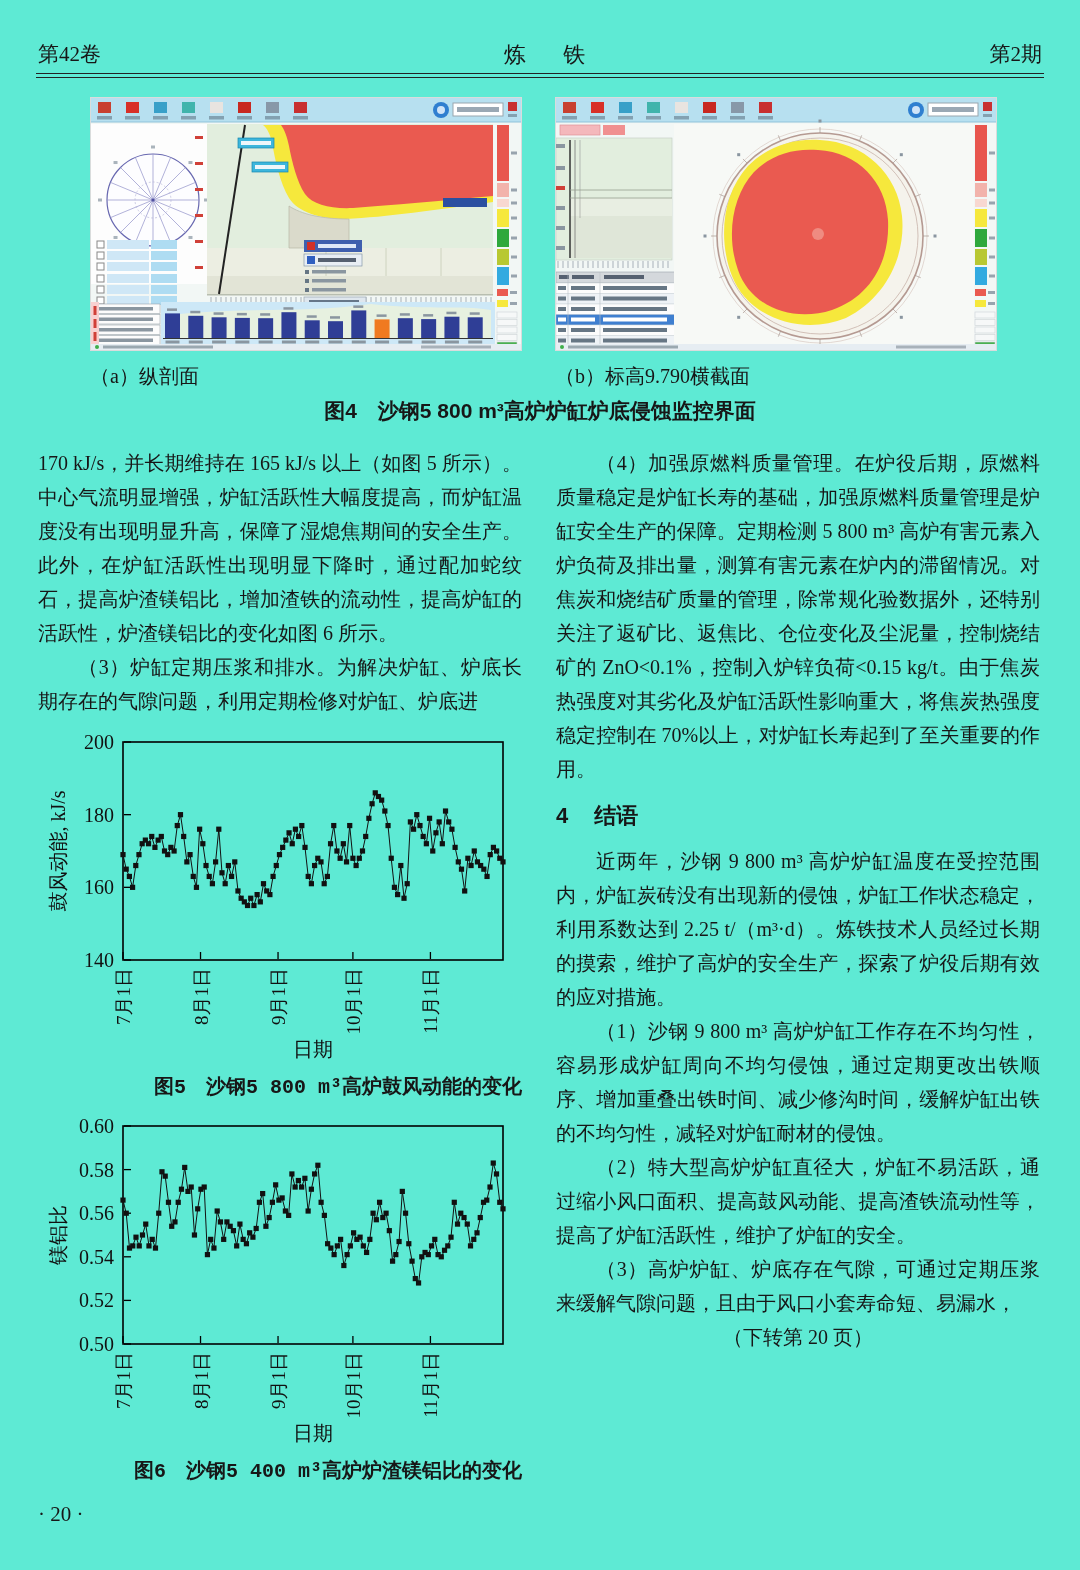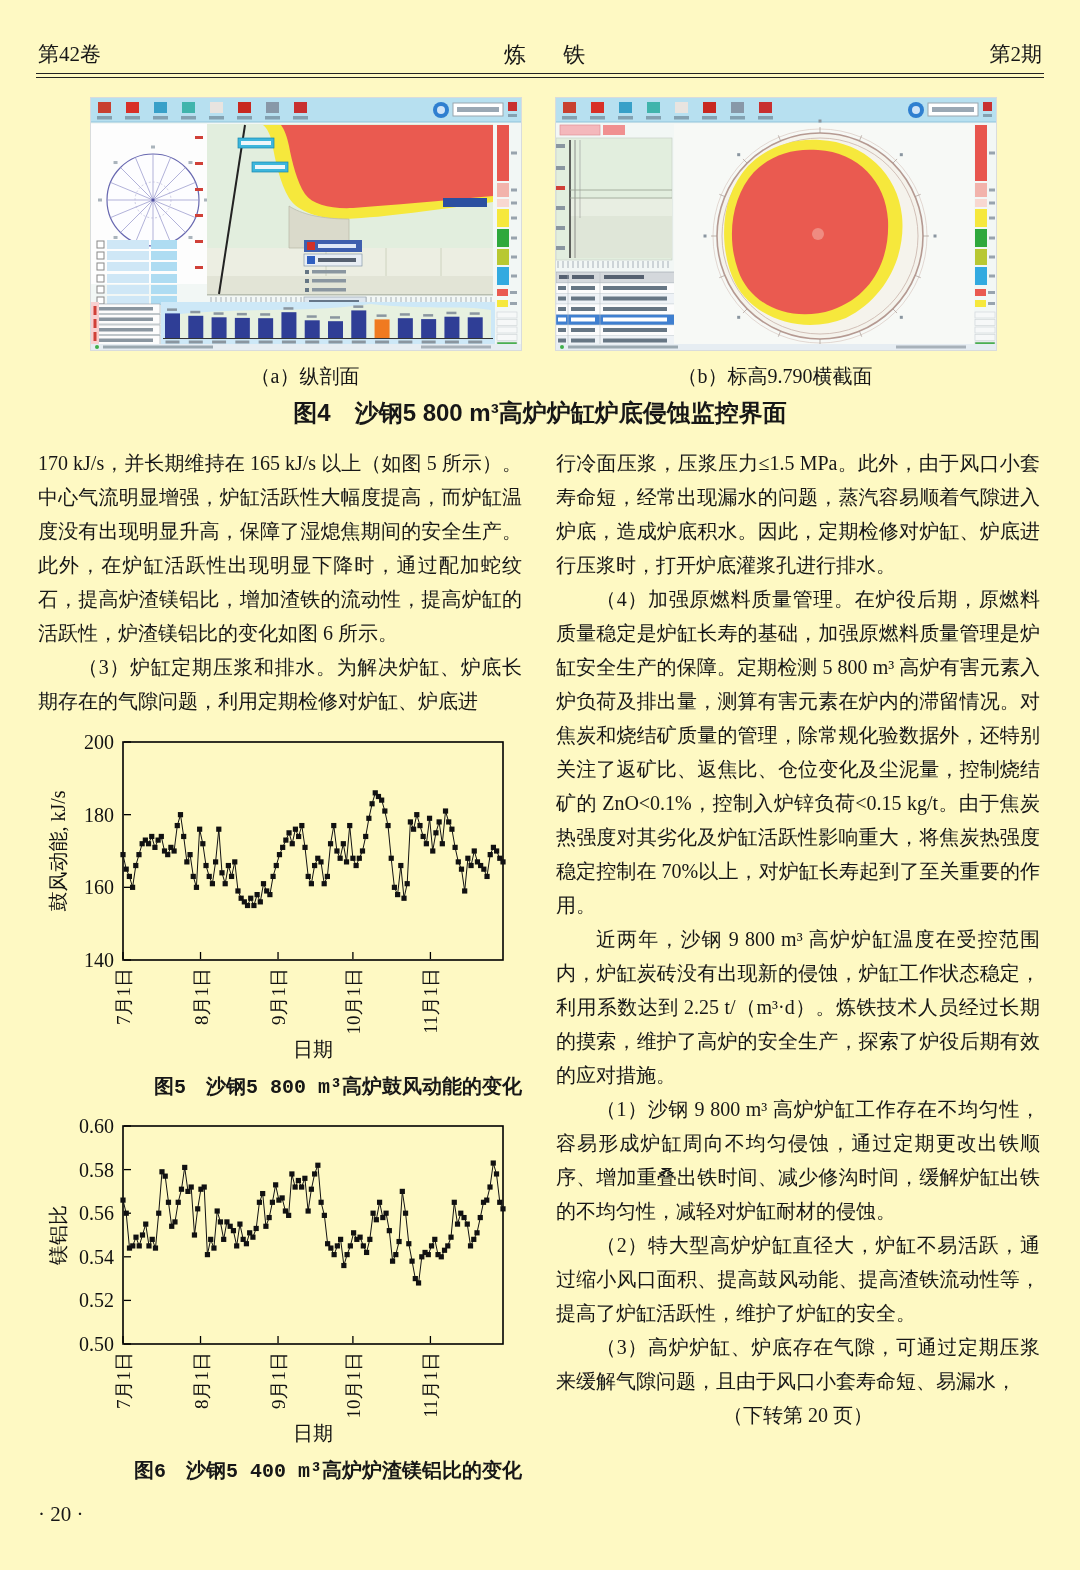--- a/index.html
+++ b/index.html
@@ -1,32 +1,32 @@
 <!DOCTYPE html>
 <html><head>
 <meta charset="utf-8">
 <style>
   html,body{margin:0;padding:0;background:#e9e9e9;}
-  .page{position:relative;width:1080px;height:1570px;background:#fef9c3;margin:0 auto;
+  .page{position:relative;width:1080px;height:1570px;background:#5eead4;margin:0 auto;
         font-family:"Liberation Serif",serif;color:#171717;overflow:hidden;}
   
   .hdr-l{position:absolute;top:40px;left:38px;font-size:21px;}
   .hdr-c{position:absolute;top:40px;left:0;right:0;text-align:center;font-size:22px;letter-spacing:16px;text-indent:16px;padding-left:9px;}
   .hdr-r{position:absolute;top:40px;right:38px;font-size:21px;}
   .hdr-rule{position:absolute;top:73px;left:36px;right:36px;height:3px;
             border-top:1.6px solid #222;border-bottom:1.6px solid #222;}
   
   .panel{position:absolute;border:1px solid #d9dcdc;background:#f2f7f5;}
   #panelA{top:97px;left:90px;}
   #panelB{top:97px;left:555px;}
-  .capab{position:absolute;top:363px;font-size:20px;text-align:center;}
+  .capab{position:absolute;top:363px;font-size:20px;text-align:left;}
   #capA{left:90px;width:430px;}
   #capB{left:555px;width:440px;}
   .fig4cap{position:absolute;top:397px;left:0;right:0;text-align:center;
-           font-family:"Liberation Sans",sans-serif;font-weight:bold;font-size:24px;}
+           font-family:"Liberation Sans",sans-serif;font-weight:bold;font-size:21px;}
   
   .col{position:absolute;width:484px;font-size:20px;line-height:34px;text-align:justify;}
   #colL{left:38px;top:446px;}
   #colR{left:556px;top:446px;}
   .col p{margin:0;}
   .ind{text-indent:2em;}
   .figblock{margin-top:14px;text-align:center;}
   .figcap{text-align:right;font-family:Liberation Mono, monospace;font-weight:bold;
           font-size:20px;margin:0 0 6px 0;line-height:28px;}
   .sec{font-family:"Liberation Sans",sans-serif;font-weight:bold;font-size:22px;
@@ -768,22 +768,24 @@
           <rect x="452.15213675213676" y="83.7000000000001" width="5.2" height="5.2" fill="#111"></rect>
           <rect x="455.4" y="90.23999999999987" width="5.2" height="5.2" fill="#111"></rect>
           <text text-anchor="middle" font-size="20" fill="#111" transform="translate(20,119) rotate(-90)">镁铝比</text>
           <text x="268" y="324" text-anchor="middle" font-size="20" fill="#111">日期</text>
         </svg>
       <div class="figcap">图6　沙钢5 400 m³高炉炉渣镁铝比的变化</div>
     </div>
   </div>
 
   <div id="colR" class="col">
-    <p>行冷面压浆，压浆压力≤1.5 MPa。此外，由于风口小套寿命短，经常出现漏水的问题，蒸汽容易顺着气隙进入炉底，造成炉底积水。因此，定期检修对炉缸、炉底进行压浆时，打开炉底灌浆孔进行排水。</p>
     <p class="ind">（4）加强原燃料质量管理。在炉役后期，原燃料质量稳定是炉缸长寿的基础，加强原燃料质量管理是炉缸安全生产的保障。定期检测 5 800 m³ 高炉有害元素入炉负荷及排出量，测算有害元素在炉内的滞留情况。对焦炭和烧结矿质量的管理，除常规化验数据外，还特别关注了返矿比、返焦比、仓位变化及尘泥量，控制烧结矿的 ZnO&lt;0.1%，控制入炉锌负荷&lt;0.15 kg/t。由于焦炭热强度对其劣化及炉缸活跃性影响重大，将焦炭热强度稳定控制在 70%以上，对炉缸长寿起到了至关重要的作用。</p>
+    <div class="sec">
+      <span class="no">4</span><span>结语</span>
+    </div>
     <p class="ind">近两年，沙钢 9 800 m³ 高炉炉缸温度在受控范围内，炉缸炭砖没有出现新的侵蚀，炉缸工作状态稳定，利用系数达到 2.25 t/（m³·d）。炼铁技术人员经过长期的摸索，维护了高炉的安全生产，探索了炉役后期有效的应对措施。</p>
     <p class="ind">（1）沙钢 9 800 m³ 高炉炉缸工作存在不均匀性，容易形成炉缸周向不均匀侵蚀，通过定期更改出铁顺序、增加重叠出铁时间、减少修沟时间，缓解炉缸出铁的不均匀性，减轻对炉缸耐材的侵蚀。</p>
     <p class="ind">（2）特大型高炉炉缸直径大，炉缸不易活跃，通过缩小风口面积、提高鼓风动能、提高渣铁流动性等，提高了炉缸活跃性，维护了炉缸的安全。</p>
     <p class="ind">（3）高炉炉缸、炉底存在气隙，可通过定期压浆来缓解气隙问题，且由于风口小套寿命短、易漏水，</p>
     <p class="cont">（下转第 20 页）</p>
   </div>
 
   <div class="footer">· 20 ·</div>
 
 </div>

